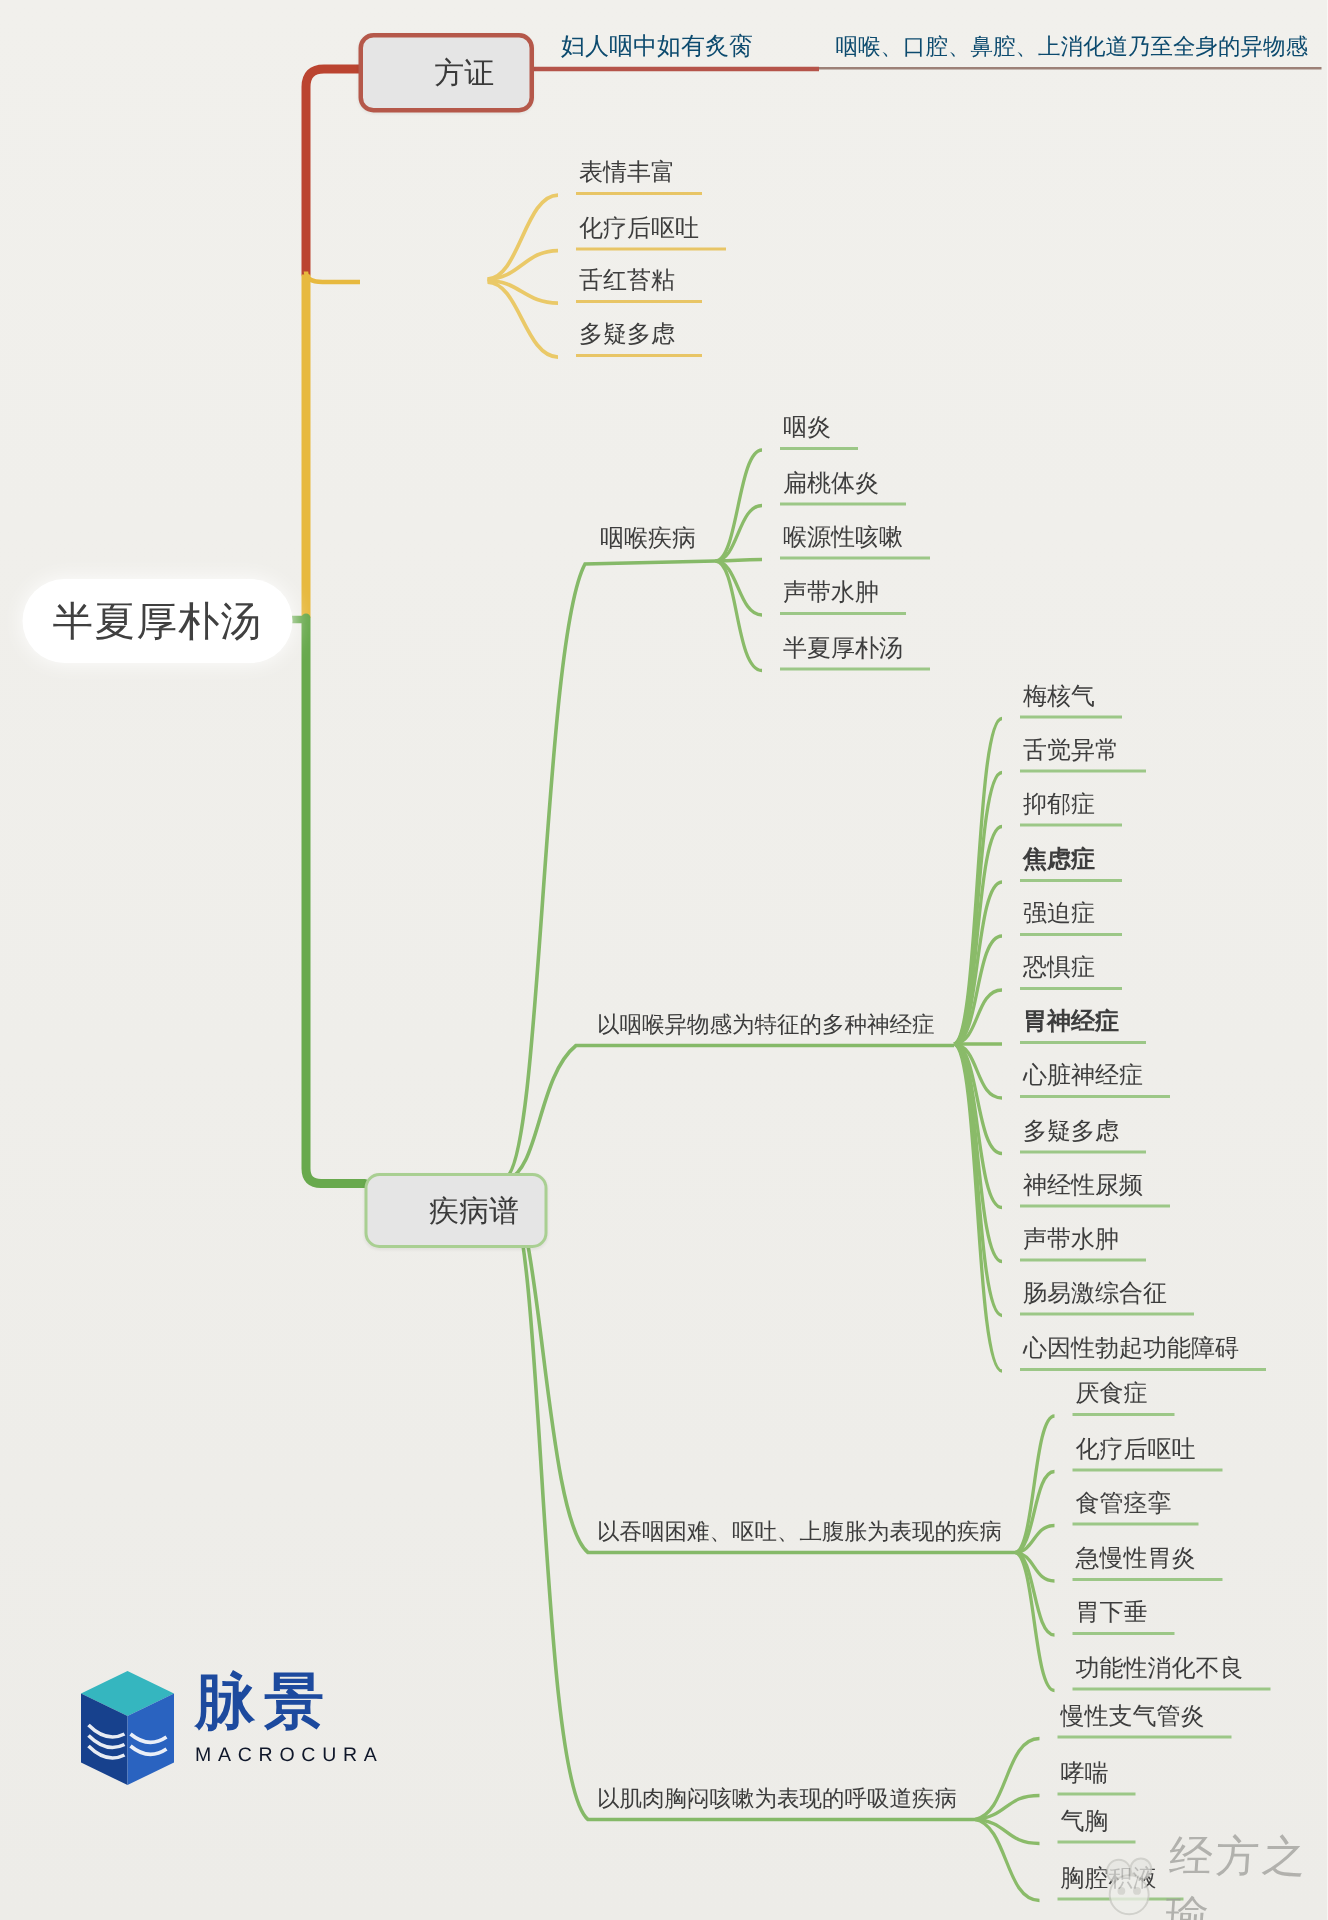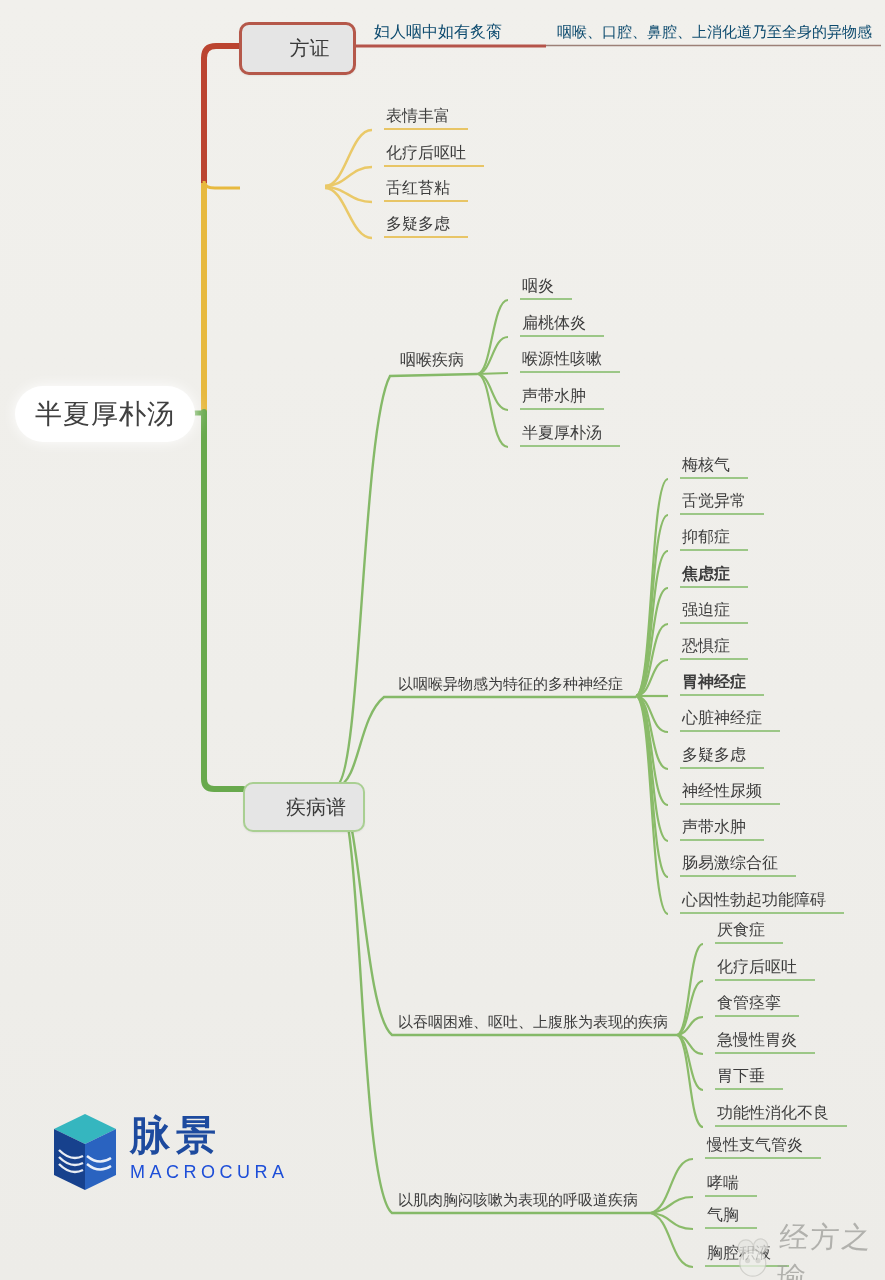--- a/index.html
+++ b/index.html
@@ -33,21 +33,21 @@
   .grouplabel{
     position:absolute;font-size:15px;line-height:18px;color:#3c3c3c;white-space:nowrap;
   }
   .toplabel{
     position:absolute;font-size:16px;line-height:18px;color:#0c4a6e;white-space:nowrap;
   }
   .toplabel.small{font-size:15px;}
   .logo{position:absolute;left:50px;top:1112px;display:flex;align-items:flex-start;}
   .logo-text{margin-left:10px;}
   .logo-name{font-size:40px;font-weight:bold;color:#1d4a9e;line-height:46px;letter-spacing:6px;}
-  .logo-sub{font-size:18px;color:#1d4ed8;letter-spacing:4.5px;margin-top:4px;}
+  .logo-sub{font-size:13px;color:#0f172a;letter-spacing:4.5px;margin-top:4px;}
   .watermark{position:absolute;left:732px;top:1218px;display:flex;align-items:center;opacity:0.75;}
   .watermark-text{font-size:29px;color:#9e9e9a;letter-spacing:2px;margin-left:4px;transform:skewX(-4deg);}
 </style>
 </head>
 <body>
 
 <div class="stage">
 
   <svg class="lines" width="885" height="1280" viewBox="0 0 885 1280">
 

